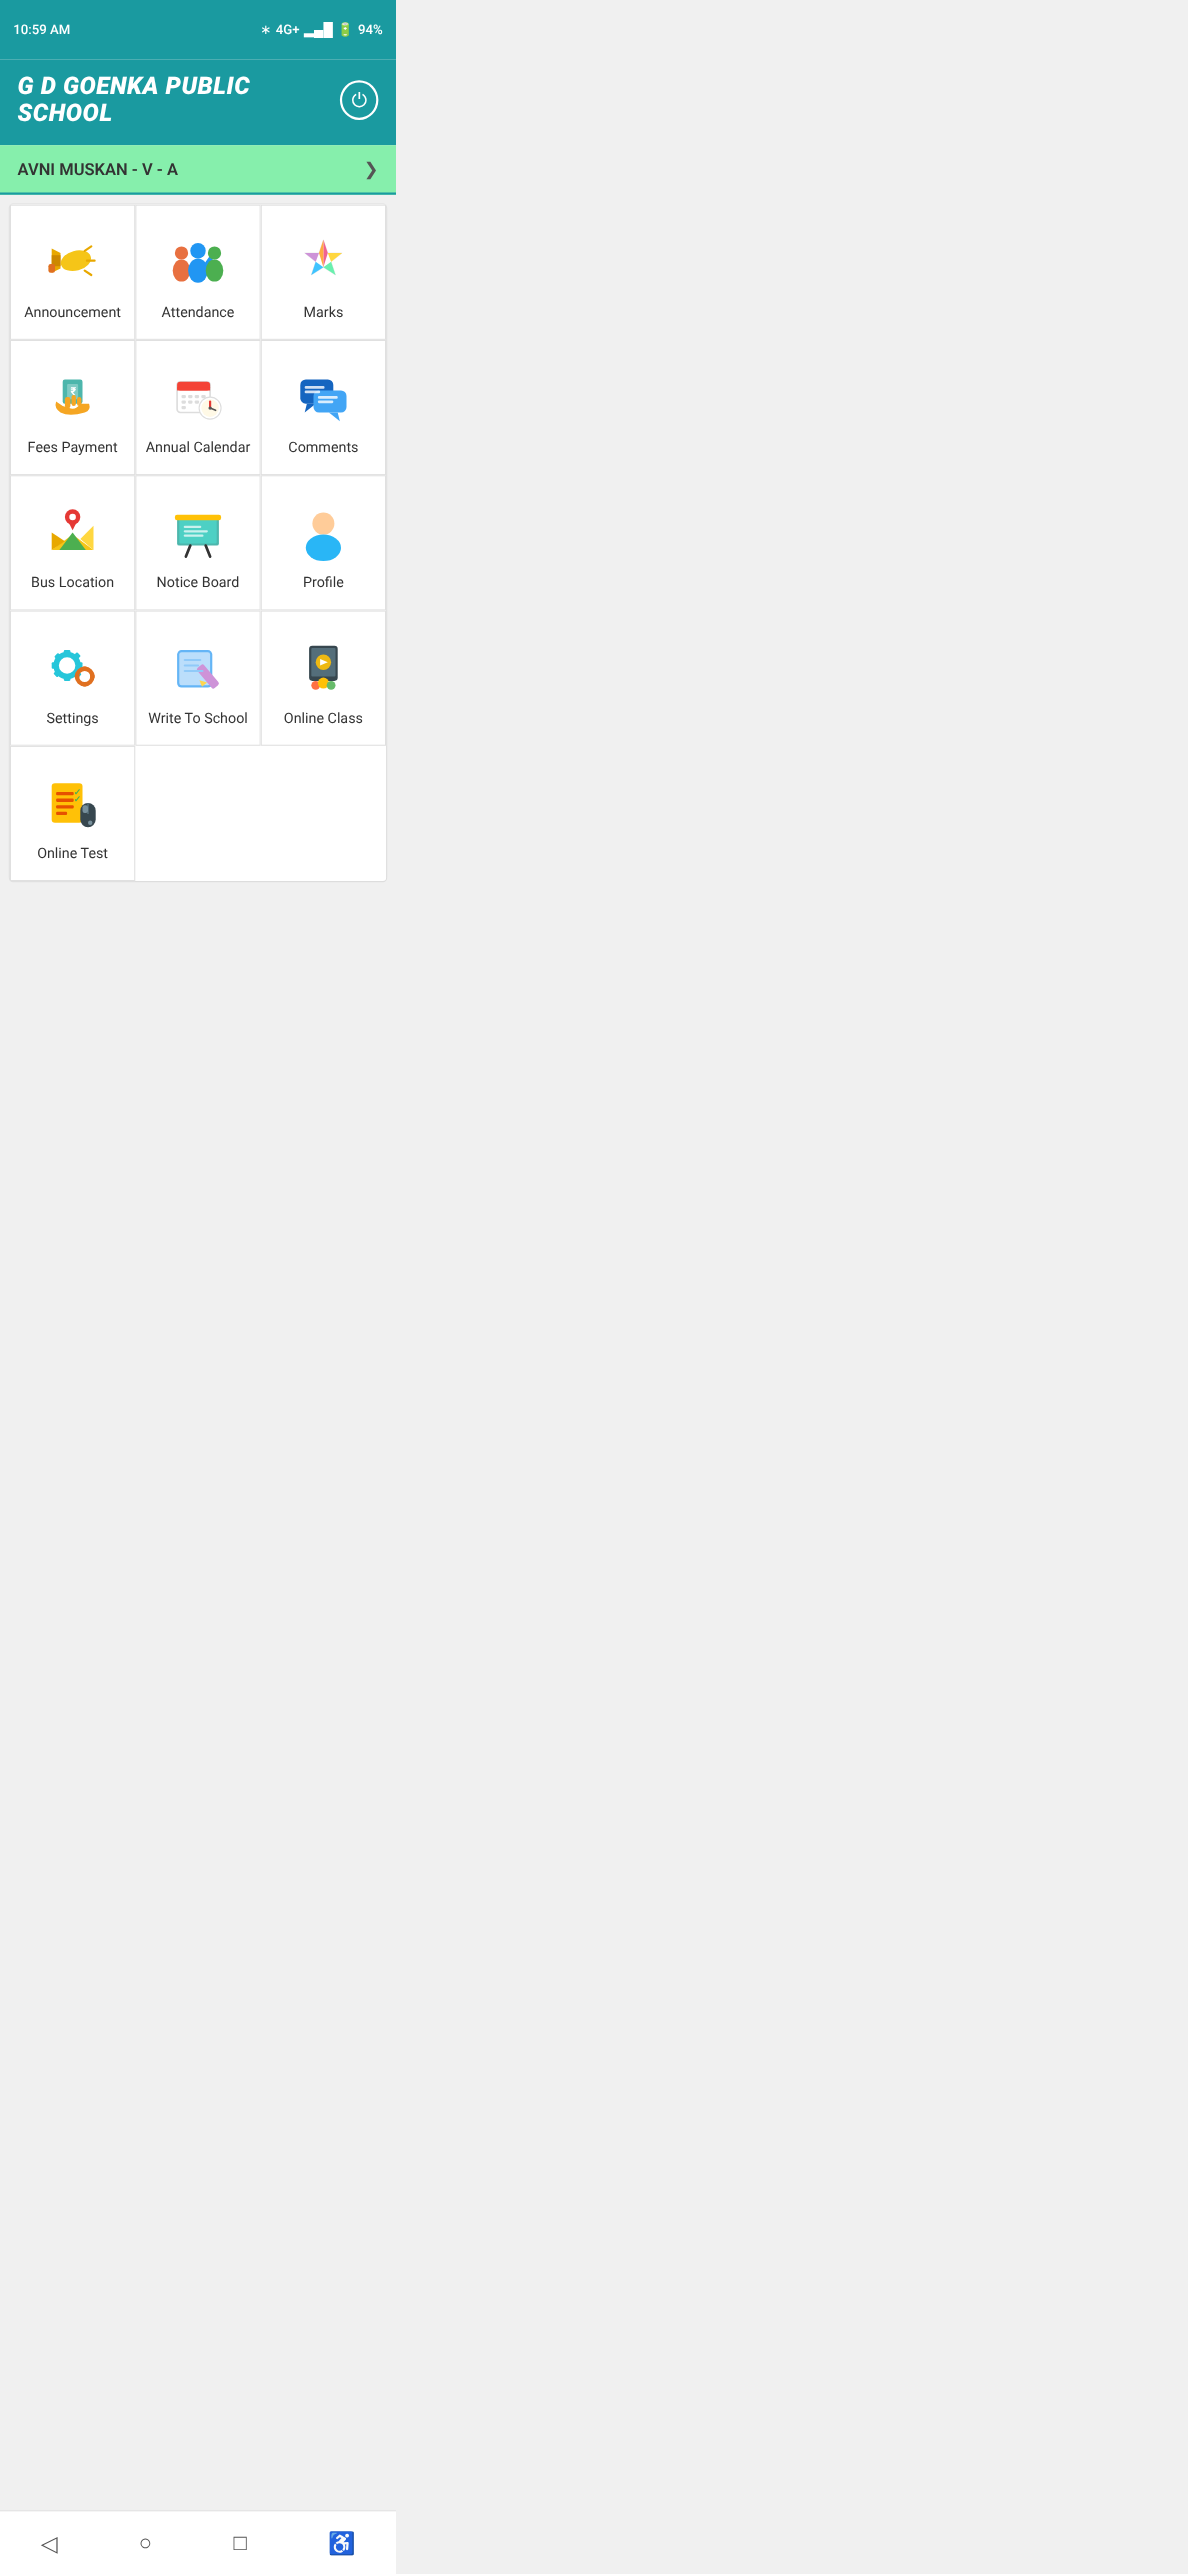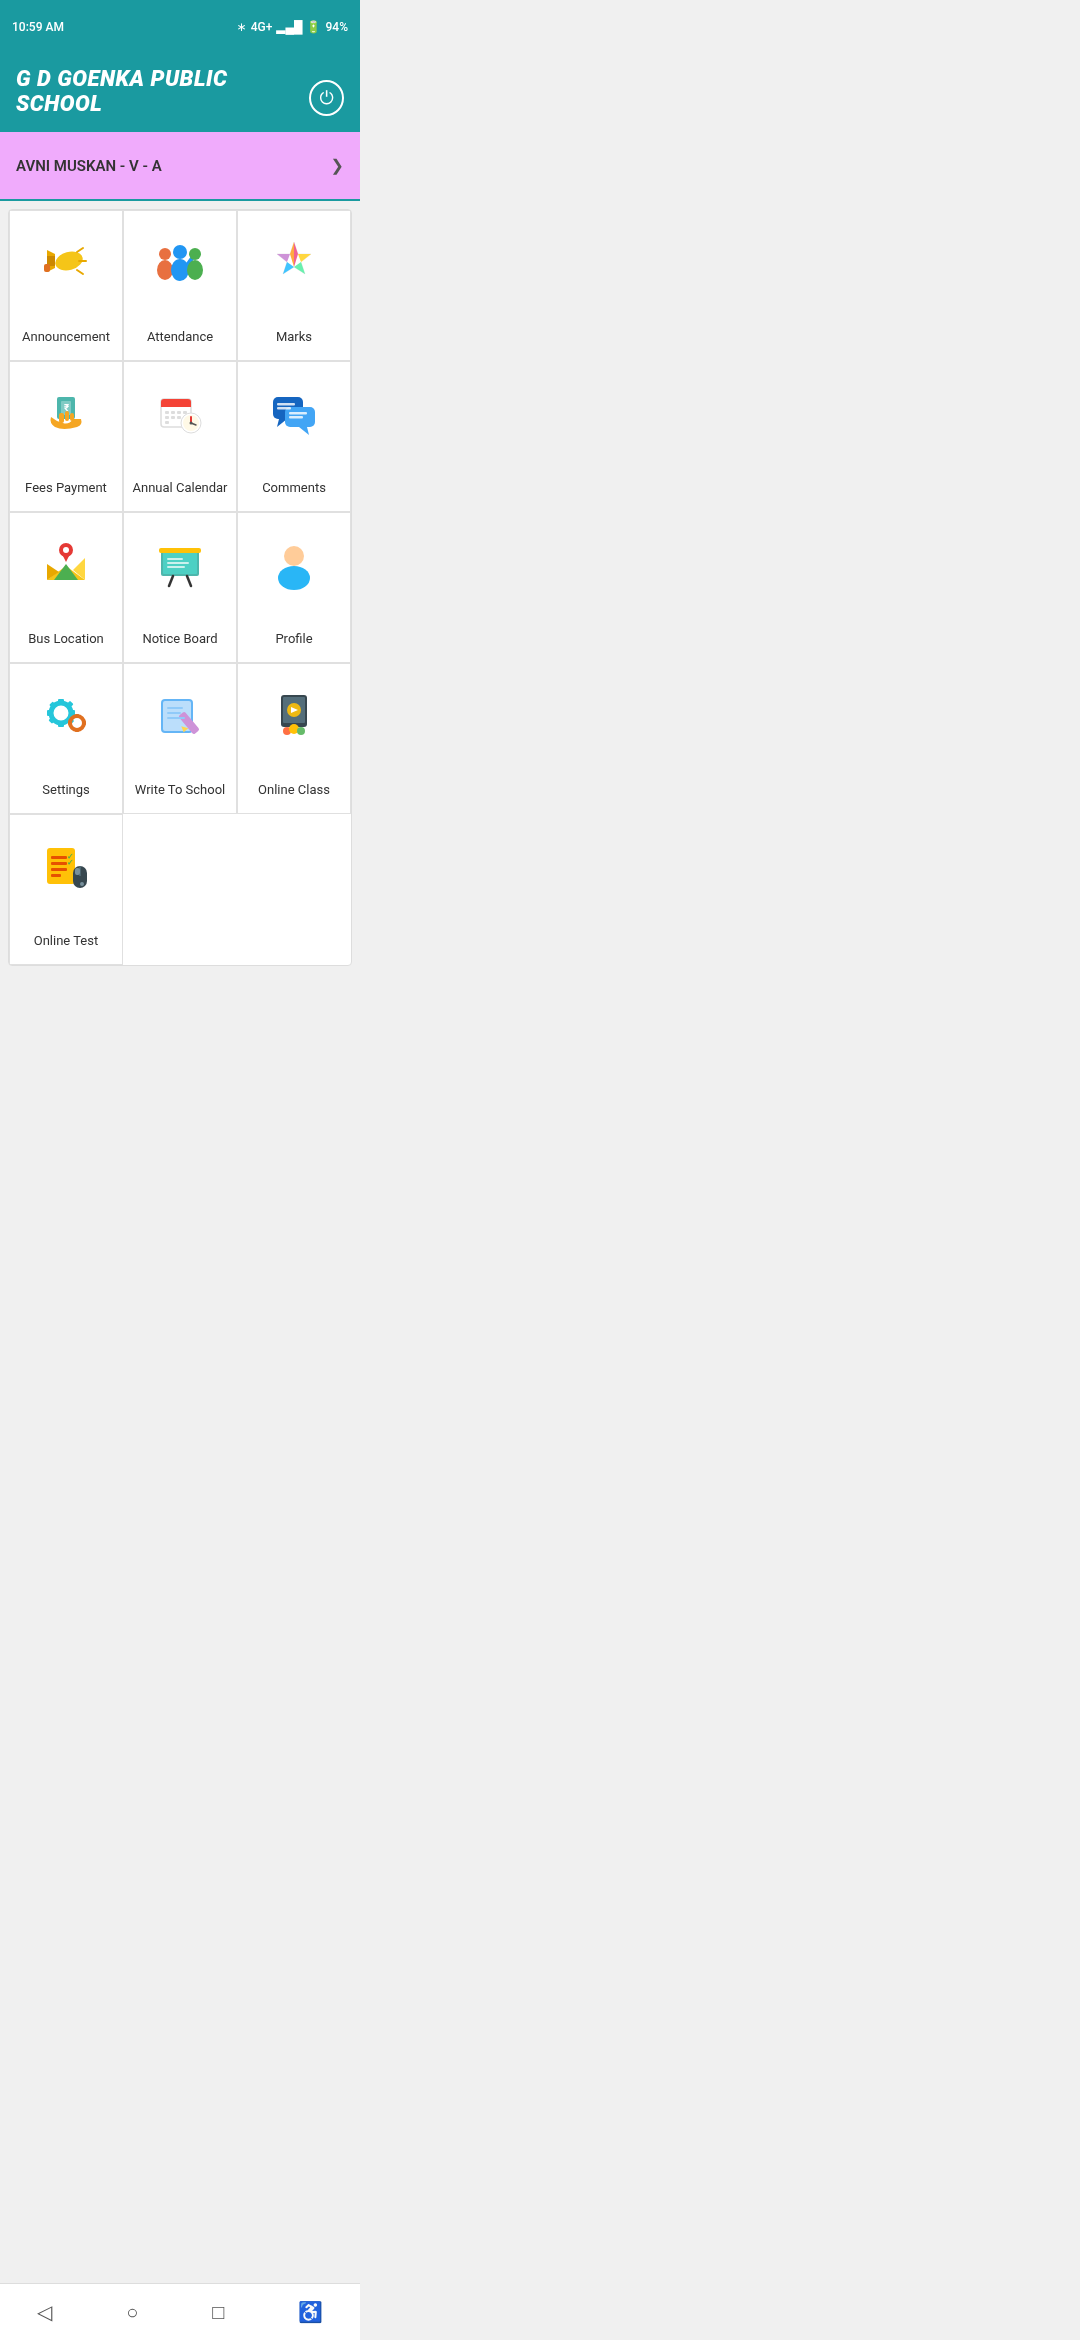--- a/index.html
+++ b/index.html
@@ -27,21 +27,21 @@
       display: flex;
       align-items: center;
       gap: 4px;
     }
 
     
     .header {
       background: #1a9aa0;
       display: flex;
       justify-content: space-between;
-      align-items: flex-end;
+      align-items: center;
       padding: 12px 16px 16px;
     }
     .header-title {
       color: white;
       font-size: 22px;
       font-weight: 900;
       letter-spacing: 0.5px;
       font-style: italic;
     }
     .power-btn {
@@ -53,22 +53,22 @@
       color: white;
       display: flex;
       align-items: center;
       justify-content: center;
       cursor: pointer;
       font-size: 18px;
     }
 
     
     .student-bar {
-      background: #f0abfc;
-      padding: 24px 16px;
+      background: #86efac;
+      padding: 12px 16px;
       display: flex;
       justify-content: space-between;
       align-items: center;
       border-bottom: 2px solid #1a9aa0;
     }
     .student-name {
       font-size: 15px;
       font-weight: 600;
       color: #333;
     }
@@ -103,21 +103,20 @@
       display: flex;
       align-items: center;
       justify-content: center;
       margin-bottom: 10px;
     }
     .grid-label {
       font-size: 13px;
       color: #333;
       text-align: center;
       font-weight: 400;
-      margin-top: 28px;
     }
 
     
     .bottom-nav {
       background: white;
       display: flex;
       justify-content: space-around;
       align-items: center;
       padding: 10px 0;
       border-top: 1px solid #ddd;

